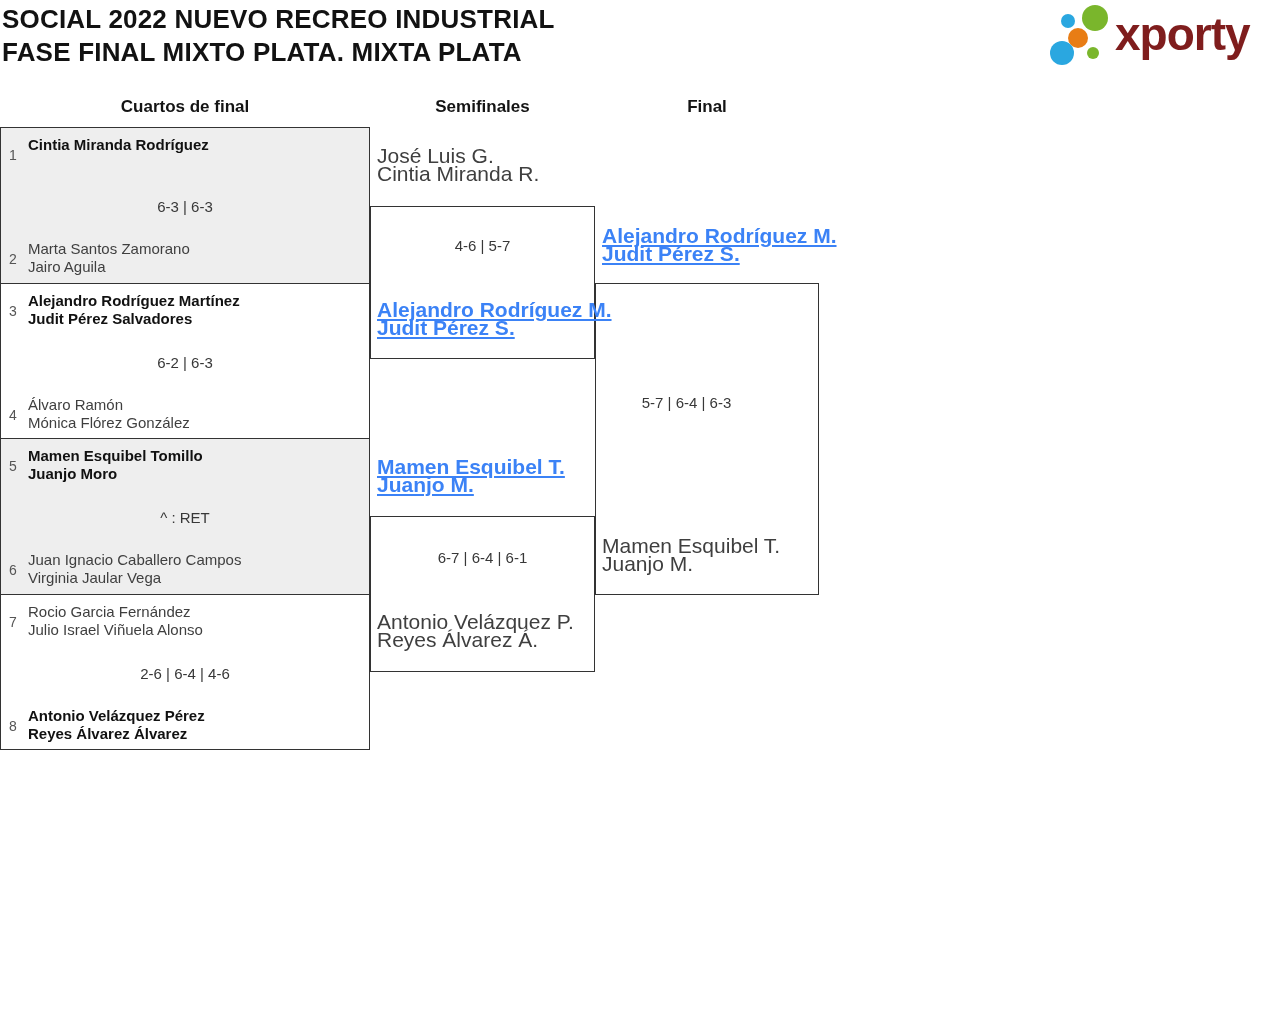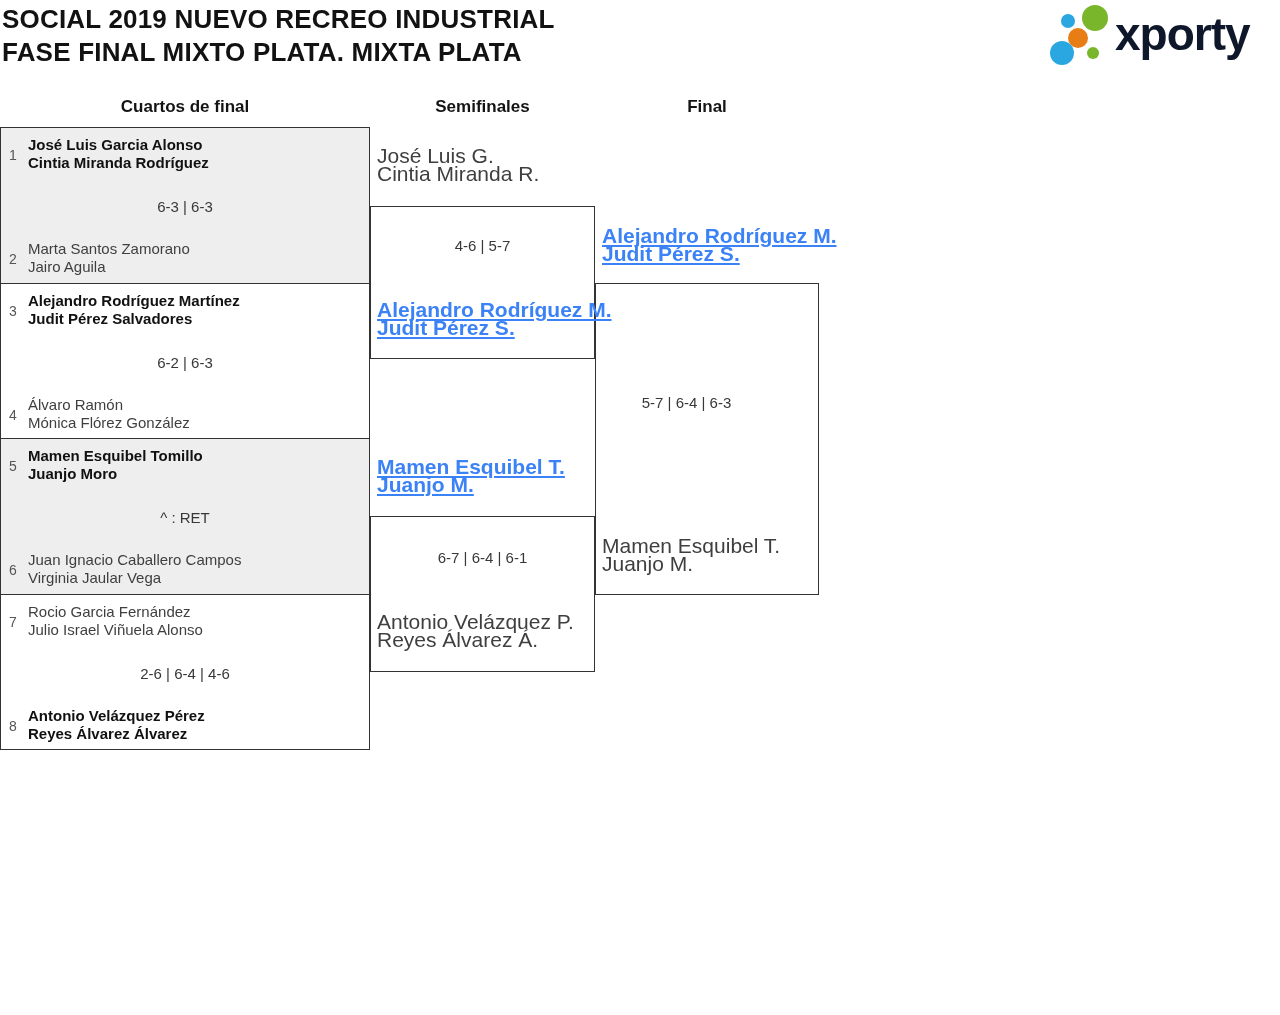--- a/index.html
+++ b/index.html
@@ -86,43 +86,42 @@
     font-size: 15px; line-height: 18px; color: #383838;
   }
   .sf1-score { left: 370px; width: 225px; top: 237px; }
   .sf2-score { left: 370px; width: 225px; top: 549px; }
   .fin-score { left: 595px; width: 183px; top: 394px; }
 </style>
 </head>
 <body>
 
 <div class="title">
-  <div>SOCIAL 2019 NUEVO RECREO INDUSTRIAL</div>
+  <div>SOCIAL 2022 NUEVO RECREO INDUSTRIAL</div>
   <div>FASE FINAL MIXTO PLATA. MIXTA PLATA</div>
 </div>
 
 <div class="logo">
   <span class="dot dot-blue-small" style="background: rgb(42, 167, 224);"></span>
   <span class="dot dot-green-large" style="background: rgb(122, 182, 44);"></span>
   <span class="dot dot-orange" style="background: rgb(232, 125, 21);"></span>
   <span class="dot dot-blue-large" style="background: rgb(42, 167, 224);"></span>
   <span class="dot dot-green-small" style="background: rgb(122, 182, 44);"></span>
-  <span class="logo-text" style="color: #0f172a; text-align: center;">xporty</span>
+  <span class="logo-text" style="color: #7f1d1d; text-align: center;">xporty</span>
 </div>
 
 <div class="round-header rh-qf">Cuartos de final</div>
 <div class="round-header rh-sf">Semifinales</div>
 <div class="round-header rh-f">Final</div>
 
 <div class="qf-box">
 
   <div class="qf-row r1 shade divider">
     <div class="seed s-top">1</div>
     <div class="team t-top winner">
-      <div>José Luis Garcia Alonso</div>
       <div>Cintia Miranda Rodríguez</div>
     </div>
     <div class="score">6-3 | 6-3</div>
     <div class="seed s-bot">2</div>
     <div class="team t-bot">
       <div>Marta Santos Zamorano</div>
       <div>Jairo Aguila</div>
     </div>
   </div>
 

